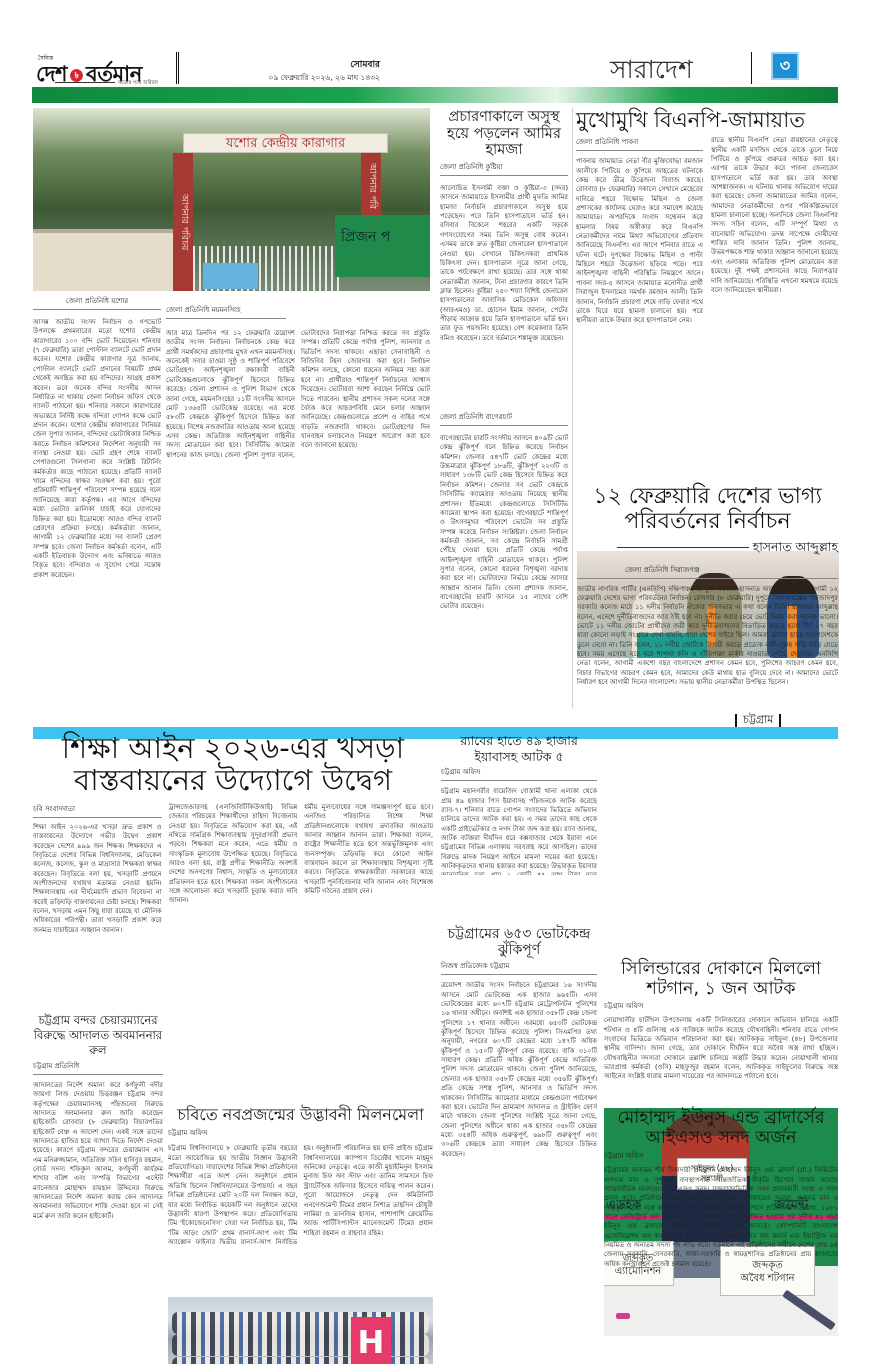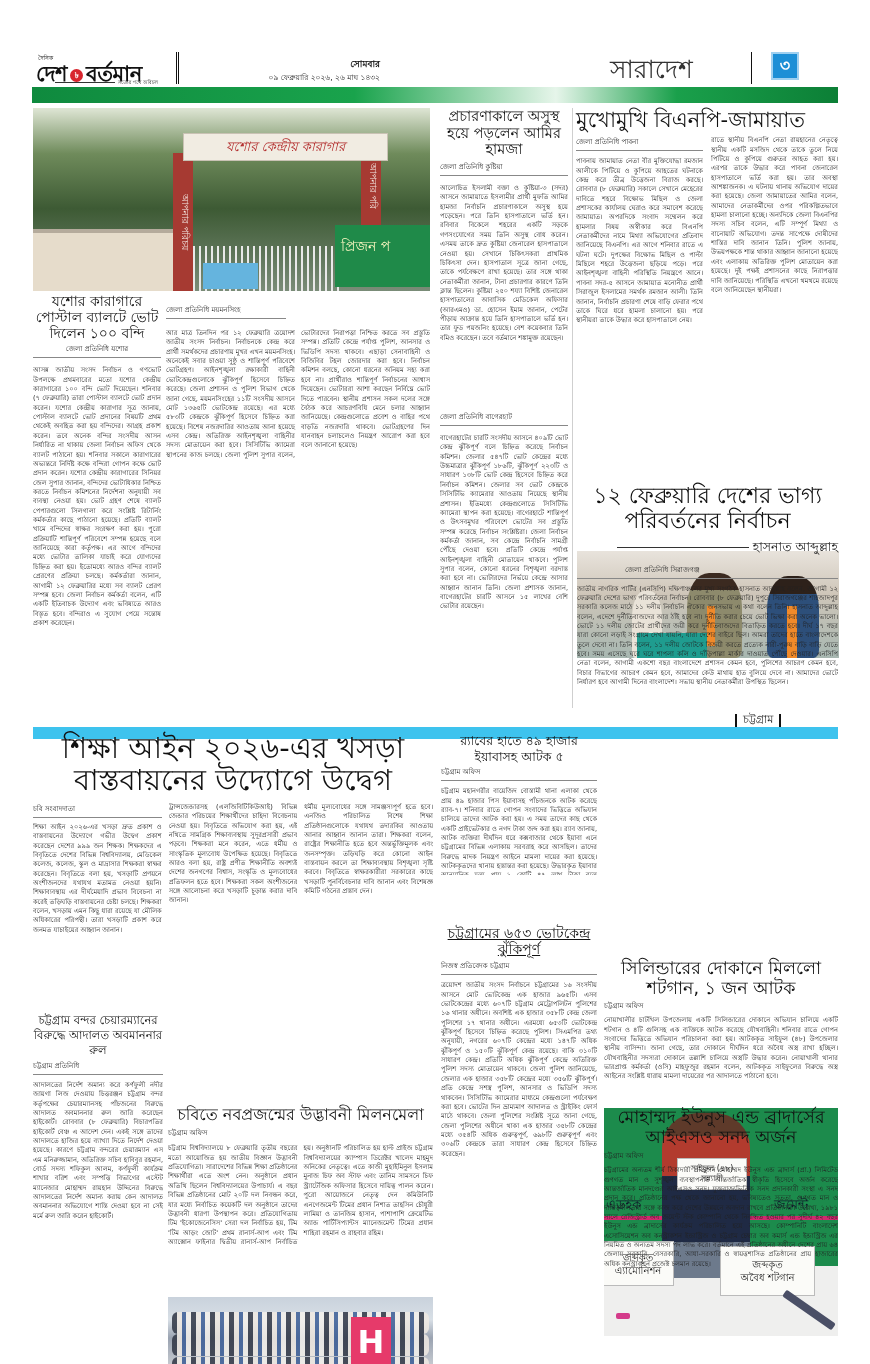--- a/index.html
+++ b/index.html
@@ -23,23 +23,23 @@
   .cyan-bar { height: 12px; background: #3ec3ee; }
 
   
   .hl { font-family: "DejaVu Sans", sans-serif; color: #111; text-align: center; line-height: 1.15; font-weight: normal; }
   .byline { font-size: 7px; color: #222; border-bottom: 1px solid #888; padding-bottom: 2px; }
   .body-text { font-size: 6.6px; line-height: 1.42; color: #222; text-align: justify; overflow: hidden; }
 
   
   .photo { overflow: hidden; position: relative; }
   .photo-jail { background: linear-gradient(180deg, #dfe6d5 0%, #6f8b5b 25%, #3d5a34 55%, #7a8c78 100%); }
-  .jail-arch { position: absolute; left: 150px; top: 25px; width: 205px; height: 28px; background: #f1ece2; border: 1px solid #c9c2b4; display: flex; align-items: center; justify-content: center; color: #b22b2b; font-size: 13px; font-style: italic; }
+  .jail-arch { position: absolute; left: 150px; top: 25px; width: 205px; height: 20px; background: #f1ece2; border: 1px solid #c9c2b4; display: flex; align-items: center; justify-content: center; color: #b22b2b; font-size: 13px; }
   .jail-pillar { position: absolute; width: 20px; background: #a63a32; color: #f2e6e0; font-size: 9px; writing-mode: vertical-rl; text-align: center; }
-  .jail-sign { position: absolute; right: 0; bottom: 4px; width: 95px; height: 62px; background: #1f8a49; color: #fef9c3; font-size: 14px; padding: 10px 6px; }
+  .jail-sign { position: absolute; right: 0; bottom: 14px; width: 95px; height: 62px; background: #1f8a49; color: #0f172a; font-size: 14px; padding: 10px 6px; }
   .jail-house { position: absolute; left: 0; bottom: 0; width: 140px; height: 62px; background: #e6dccb; border-top: 4px solid #b5ab9c; }
   .jail-gate { position: absolute; left: 160px; bottom: 0; width: 150px; height: 45px; background: repeating-linear-gradient(90deg, #e9e9e9 0 2px, transparent 2px 6px); }
   .jail-banner { position: absolute; left: 170px; bottom: 2px; width: 55px; height: 26px; background: #65b4de; }
 
   .photo-rally { background: linear-gradient(180deg, #e8e3dc 0%, #cfc6b9 40%, #a7b7b1 100%); }
   .person { position: absolute; border-radius: 40% 40% 10% 10%; }
   .podium { position: absolute; background: #1f9c8f; }
 
   .photo-arrest { background: #1c8b4c; }
   .arrest-band { position: absolute; left: 0; right: 0; top: 108px; height: 4px; background: #d02a6e; }
@@ -81,21 +81,20 @@
   <div class="jail-house"></div>
   <div class="jail-gate"></div>
   <div class="jail-banner"></div>
   <div class="jail-pillar" style="left:140px;top:45px;height:138px;">আপনার পরিচয়</div>
   <div class="jail-pillar" style="left:328px;top:28px;height:100px;">আপনার পরি</div>
   <div class="jail-arch">যশোর কেন্দ্রীয় কারাগার</div>
   <div class="jail-sign">প্রিজন প</div>
 </div>
 
 <div class="abs" style="left:33px;top:293px;width:128px;">
-  <div class="hl" style="font-size:14px;">যশোর কারাগারে পোস্টাল ব্যালটে ভোট দিলেন ১০০ বন্দি</div>
   <div class="byline" style="margin-top:2px;text-align:center;">জেলা প্রতিনিধি যশোর</div>
   <div class="body-text" style="margin-top:8px;height:315px;">আসন্ন জাতীয় সংসদ নির্বাচন ও গণভোট উপলক্ষে প্রথমবারের মতো যশোর কেন্দ্রীয় কারাগারের ১০০ বন্দি ভোট দিয়েছেন। শনিবার (৭ ফেব্রুয়ারি) তারা পোস্টাল ব্যালটে ভোট প্রদান করেন। যশোর কেন্দ্রীয় কারাগার সূত্র জানায়, পোস্টাল ব্যালটে ভোট প্রদানের বিষয়টি প্রথম থেকেই অবহিত করা হয় বন্দিদের। আগ্রহ প্রকাশ করেন। তবে অনেক বন্দির সংসদীয় আসন নির্ধারিত না থাকায় জেলা নির্বাচন অফিস থেকে ব্যালট পাঠানো হয়। শনিবার সকালে কারাগারের অভ্যন্তরে নির্দিষ্ট কক্ষে বন্দিরা গোপন কক্ষে ভোট প্রদান করেন। যশোর কেন্দ্রীয় কারাগারের সিনিয়র জেল সুপার জানান, বন্দিদের ভোটাধিকার নিশ্চিত করতে নির্বাচন কমিশনের নির্দেশনা অনুযায়ী সব ব্যবস্থা নেওয়া হয়। ভোট গ্রহণ শেষে ব্যালট পেপারগুলো সিলগালা করে সংশ্লিষ্ট রিটার্নিং কর্মকর্তার কাছে পাঠানো হয়েছে। প্রতিটি ব্যালট খামে বন্দিদের স্বাক্ষর সংরক্ষণ করা হয়। পুরো প্রক্রিয়াটি শান্তিপূর্ণ পরিবেশে সম্পন্ন হয়েছে বলে জানিয়েছে কারা কর্তৃপক্ষ। এর আগে বন্দিদের মধ্যে ভোটার তালিকা যাচাই করে যোগ্যদের চিহ্নিত করা হয়। ইতোমধ্যে আরও বন্দির ব্যালট প্রেরণের প্রক্রিয়া চলছে। কর্মকর্তারা জানান, আগামী ১২ ফেব্রুয়ারির মধ্যে সব ব্যালট প্রেরণ সম্পন্ন হবে। জেলা নির্বাচন কর্মকর্তা বলেন, এটি একটি ইতিবাচক উদ্যোগ এবং ভবিষ্যতে আরও বিস্তৃত হবে। বন্দিরাও এ সুযোগ পেয়ে সন্তোষ প্রকাশ করেছেন।</div>
 </div>
 
 <div class="abs" style="left:166px;top:298px;width:264px;">
   <div class="byline" style="margin-top:6px;width:120px;">জেলা প্রতিনিধি ময়মনসিংহ</div>
   <div class="body-text" style="margin-top:10px;height:312px;column-count:2;column-gap:6px;">আর মাত্র তিনদিন পর ১২ ফেব্রুয়ারি ত্রয়োদশ জাতীয় সংসদ নির্বাচন। নির্বাচনকে কেন্দ্র করে প্রার্থী সমর্থকদের প্রচারণায় মুখর এখন ময়মনসিংহ। অনেকেই সবার চাওয়া সুষ্ঠু ও শান্তিপূর্ণ পরিবেশে ভোটগ্রহণ। আইনশৃঙ্খলা রক্ষাকারী বাহিনী ভোটকেন্দ্রগুলোকে ঝুঁকিপূর্ণ হিসেবে চিহ্নিত করেছে। জেলা প্রশাসন ও পুলিশ বিভাগ থেকে জানা গেছে, ময়মনসিংহের ১১টি সংসদীয় আসনে মোট ১৩৬৫টি ভোটকেন্দ্র রয়েছে। এর মধ্যে ৫৮৩টি কেন্দ্রকে ঝুঁকিপূর্ণ হিসেবে চিহ্নিত করা হয়েছে। বিশেষ নজরদারির আওতায় আনা হয়েছে এসব কেন্দ্র। অতিরিক্ত আইনশৃঙ্খলা বাহিনীর সদস্য মোতায়েন করা হবে। সিসিটিভি ক্যামেরা স্থাপনের কাজ চলছে। জেলা পুলিশ সুপার বলেন, ভোটারদের নিরাপত্তা নিশ্চিত করতে সব প্রস্তুতি সম্পন্ন। প্রতিটি কেন্দ্রে পর্যাপ্ত পুলিশ, আনসার ও ভিডিপি সদস্য থাকবে। এছাড়া সেনাবাহিনী ও বিজিবির টহল জোরদার করা হবে। নির্বাচন কমিশন বলছে, কোনো ধরনের অনিয়ম সহ্য করা হবে না। প্রার্থীরাও শান্তিপূর্ণ নির্বাচনের আশ্বাস দিয়েছেন। ভোটাররা আশা করছেন নির্বিঘ্নে ভোট দিতে পারবেন। স্থানীয় প্রশাসন সকল দলের সঙ্গে বৈঠক করে আচরণবিধি মেনে চলার আহ্বান জানিয়েছে। কেন্দ্রগুলোতে প্রবেশ ও বাহির পথে বাড়তি নজরদারি থাকবে। ভোটগ্রহণের দিন যানবাহন চলাচলেও নিয়ন্ত্রণ আরোপ করা হবে বলে জানানো হয়েছে।</div>
 </div>
 
 <div class="abs" style="left:440px;top:108px;width:128px;">
@@ -186,21 +185,21 @@
   <div class="body-text" style="margin-top:3px;height:158px;column-count:2;column-gap:6px;">চট্টগ্রাম বিশ্ববিদ্যালয়ে ৮ ফেব্রুয়ারি তৃতীয় বছরের মতো আয়োজিত হয় জাতীয় বিজ্ঞান উদ্ভাবনী প্রতিযোগিতা। সারাদেশের বিভিন্ন শিক্ষা প্রতিষ্ঠানের শিক্ষার্থীরা এতে অংশ নেন। অনুষ্ঠানে প্রধান অতিথি ছিলেন বিশ্ববিদ্যালয়ের উপাচার্য। এ বছর বিভিন্ন প্রতিষ্ঠানের মোট ২০টি দল নিবন্ধন করে, যার মধ্যে নির্বাচিত কয়েকটি দল অনুষ্ঠানে তাদের উদ্ভাবনী ধারণা উপস্থাপন করে। প্রতিযোগিতায় টিম 'ইকোজেনেসিস' সেরা দল নির্বাচিত হয়, টিম 'টিম আড়ং জোট' প্রথম রানার্স-আপ এবং টিম অ্যাক্সোন ফাইনার দ্বিতীয় রানার্স-আপ নির্বাচিত হয়। অনুষ্ঠানটি পরিচালিত হয় হাল্ট প্রাইজ চট্টগ্রাম বিশ্ববিদ্যালয়ের ক্যাম্পাস ডিরেক্টর খালেদ মাহমুদ অনিকের নেতৃত্বে। এতে কাজী মুহাইমিনুল ইসলাম মুনাজ চিফ অব স্টাফ এবং তানিম সামসনে চিফ স্ট্র্যাটেজিক অফিসার হিসেবে দায়িত্ব পালন করেন। পুরো আয়োজনে নেতৃত্ব দেন কমিউনিটি এনগেজমেন্ট টিমের প্রধান নিশাত তাহসিন চৌধুরী লামিয়া ও তানজিম হাসান, পাশাপাশি ক্রেয়েটিভ অ্যান্ড পার্টিসিপ্যান্টস ম্যানেজমেন্ট টিমের প্রধান শাহিরা রহমান ও রাহবার রহিম।</div>
 </div>
 
 <div class="abs" style="left:441px;top:733px;width:156px;">
   <div class="hl" style="font-size:12.5px;line-height:1.25;">র‍্যাবের হাতে ৪৯ হাজার ইয়াবাসহ আটক ৫</div>
   <div class="byline" style="margin-top:2px;">চট্টগ্রাম অফিস</div>
   <div class="body-text" style="margin-top:6px;height:88px;">চট্টগ্রাম মহানগরীর বায়েজিদ বোস্তামী থানা এলাকা থেকে প্রায় ৪৯ হাজার পিস ইয়াবাসহ পাঁচজনকে আটক করেছে র‍্যাব-৭। শনিবার রাতে গোপন সংবাদের ভিত্তিতে অভিযান চালিয়ে তাদের আটক করা হয়। এ সময় তাদের কাছ থেকে একটি প্রাইভেটকার ও নগদ টাকা জব্দ করা হয়। র‍্যাব জানায়, আটক ব্যক্তিরা দীর্ঘদিন ধরে কক্সবাজার থেকে ইয়াবা এনে চট্টগ্রামের বিভিন্ন এলাকায় সরবরাহ করে আসছিল। তাদের বিরুদ্ধে মাদক নিয়ন্ত্রণ আইনে মামলা দায়ের করা হয়েছে। আটককৃতদের থানায় হস্তান্তর করা হয়েছে। উদ্ধারকৃত ইয়াবার আনুমানিক মূল্য প্রায় ১ কোটি ৪৭ লাখ টাকা বলে জানিয়েছে র‍্যাব।</div>
 </div>
 
 <div class="abs" style="left:441px;top:925px;width:156px;">
-  <div class="hl" style="font-size:14px;text-decoration:underline;">চট্টগ্রামের ৬৫৩ ভোটকেন্দ্র ঝুঁকিপূর্ণ</div>
+  <div class="hl" style="font-size:14px;">চট্টগ্রামের ৬৫৩ ভোটকেন্দ্র ঝুঁকিপূর্ণ</div>
   <div class="byline" style="margin-top:3px;">নিজস্ব প্রতিবেদক চট্টগ্রাম</div>
   <div class="body-text" style="margin-top:6px;height:318px;">ত্রয়োদশ জাতীয় সংসদ নির্বাচনে চট্টগ্রামের ১৬ সংসদীয় আসনে মোট ভোটকেন্দ্র এক হাজার ৯৬৫টি। এসব ভোটকেন্দ্রের মধ্যে ৬০৭টি চট্টগ্রাম মেট্রোপলিটন পুলিশের ১৬ থানার অধীনে। অবশিষ্ট এক হাজার ৩৫৮টি কেন্দ্র জেলা পুলিশের ১৭ থানার অধীনে। এরমধ্যে ৬৫৩টি ভোটকেন্দ্র ঝুঁকিপূর্ণ হিসেবে চিহ্নিত করেছে পুলিশ। সিএমপির তথ্য অনুযায়ী, নগরের ৬০৭টি কেন্দ্রের মধ্যে ১৪৭টি অধিক ঝুঁকিপূর্ণ ও ১৫০টি ঝুঁকিপূর্ণ কেন্দ্র রয়েছে। বাকি ৩১০টি সাধারণ কেন্দ্র। প্রতিটি অধিক ঝুঁকিপূর্ণ কেন্দ্রে অতিরিক্ত পুলিশ সদস্য মোতায়েন থাকবে। জেলা পুলিশ জানিয়েছে, জেলার এক হাজার ৩৫৮টি কেন্দ্রের মধ্যে ৩৫৬টি ঝুঁকিপূর্ণ। প্রতি কেন্দ্রে সশস্ত্র পুলিশ, আনসার ও ভিডিপি সদস্য থাকবেন। সিসিটিভি ক্যামেরার মাধ্যমে কেন্দ্রগুলো পর্যবেক্ষণ করা হবে। ভোটের দিন ভ্রাম্যমাণ আদালত ও স্ট্রাইকিং ফোর্স মাঠে থাকবে। জেলা পুলিশের সংশ্লিষ্ট সূত্রে জানা গেছে, জেলা পুলিশের অধীনে থাকা এক হাজার ৩৫৮টি কেন্দ্রের মধ্যে ৩৫৪টি অধিক গুরুত্বপূর্ণ, ৬৯৮টি গুরুত্বপূর্ণ এবং ৩০৬টি কেন্দ্রকে তারা সাধারণ কেন্দ্র হিসেবে চিহ্নিত করেছেন।</div>
 </div>
 
 <div class="abs photo photo-arrest" style="left:604px;top:727px;width:234px;height:228px;">
   <div class="arrest-band"></div>
   <div class="arrest-text" style="left:2px;top:87px;">এডহক</div>
   <div class="arrest-text" style="left:170px;top:87px;">জমেন্ট</div>
   <div class="arrest-table"></div>
   <div class="arrest-man"></div>

